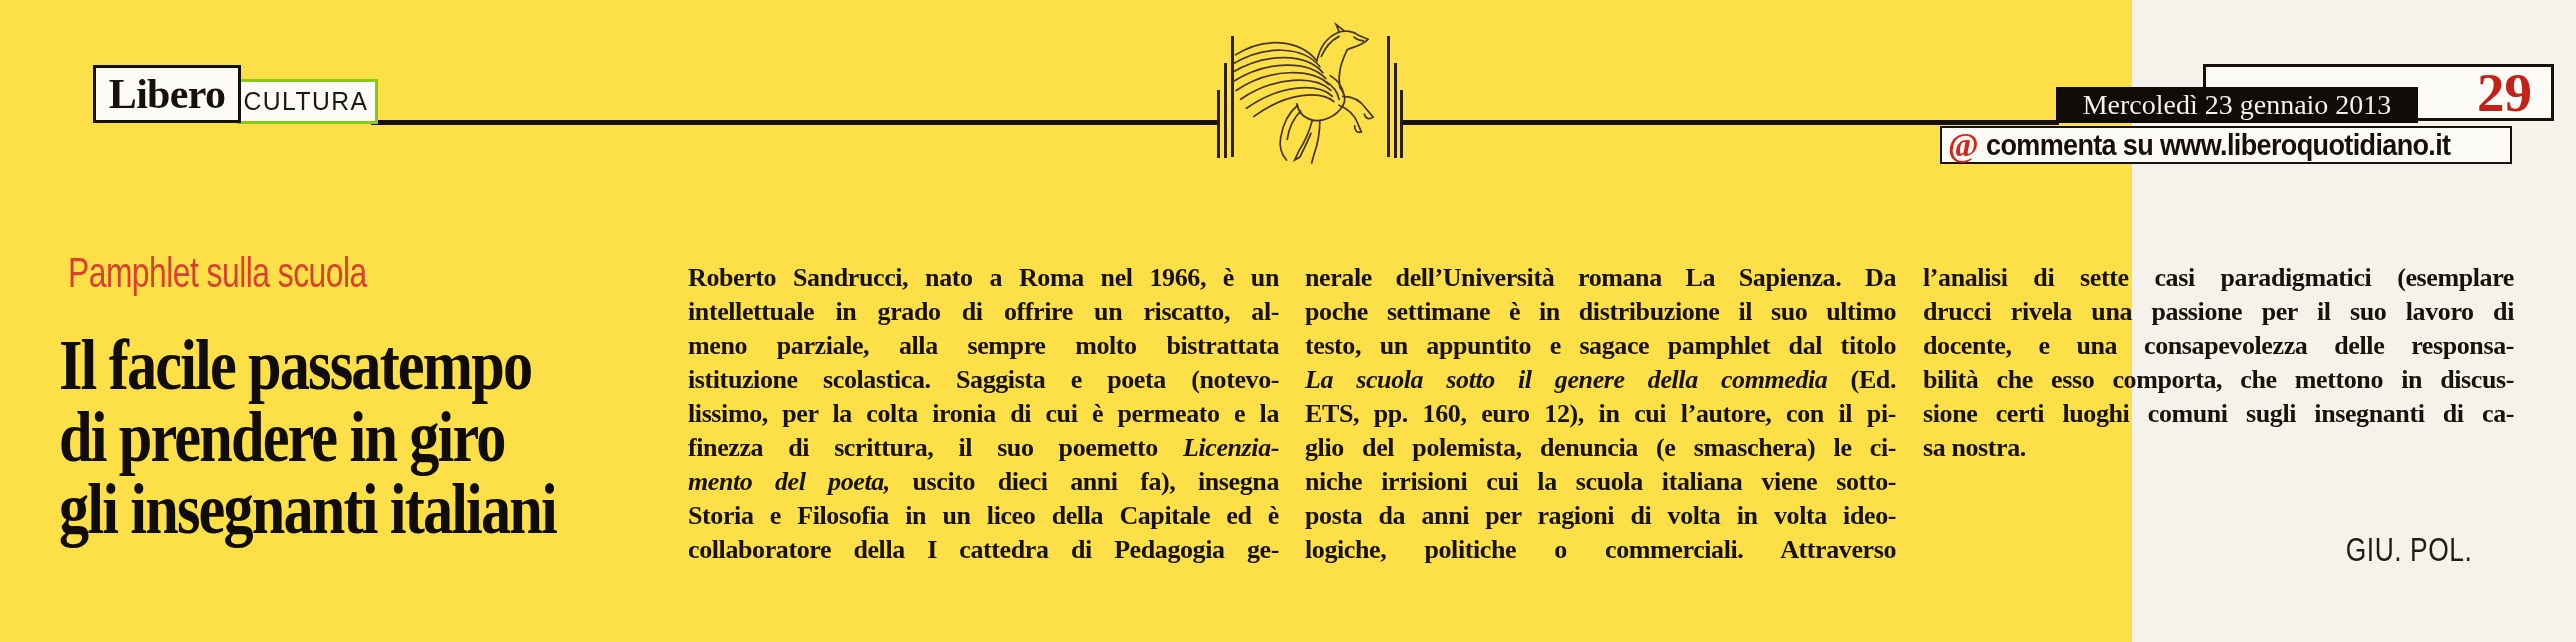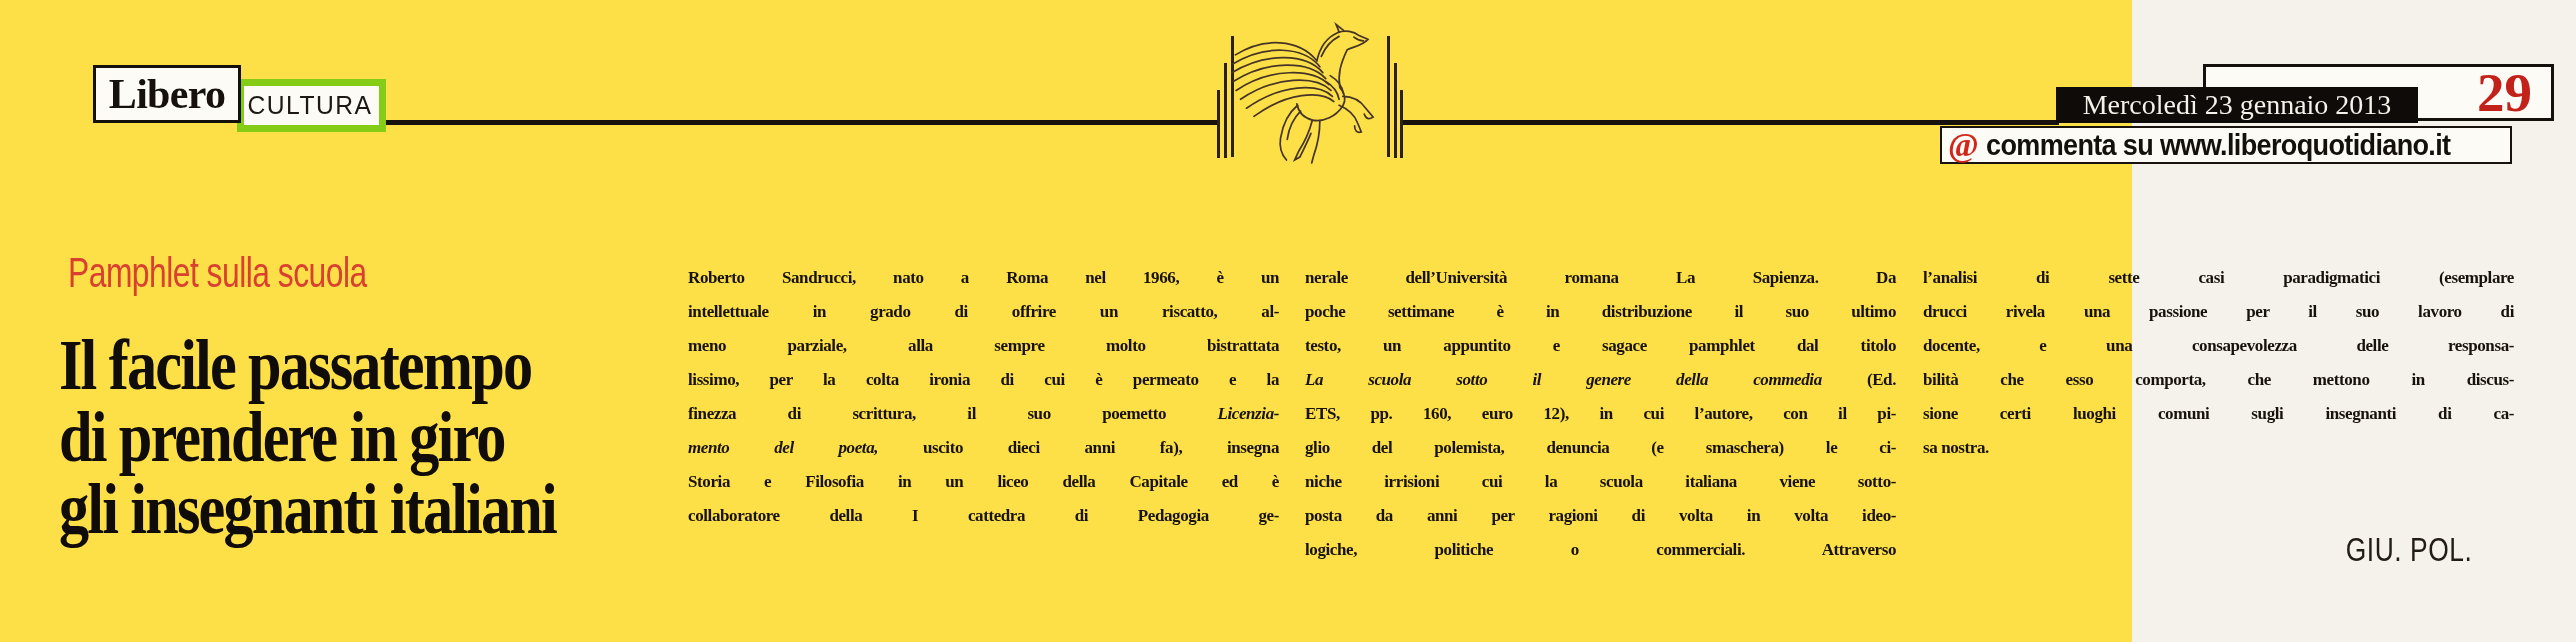--- a/index.html
+++ b/index.html
@@ -6,21 +6,21 @@
   body{width:2576px;height:642px;overflow:hidden;background:#f4f2ea;}
   #page{position:relative;width:2132px;height:642px;background:#fde047;font-family:"Liberation Serif",serif;color:#17110c;}
 
   
   .rule{position:absolute;height:4.5px;background:#17120e;}
   #rule-left{left:371px;top:120px;width:847px;}
   #rule-right{left:1403px;top:120px;width:656px;}
 
   .logo-box{position:absolute;left:93px;top:65px;width:142px;height:52px;border:3.7px solid #14100c;background:#fcfbf6;z-index:3;display:flex;align-items:center;justify-content:center;}
   .logo-text{font-weight:bold;font-size:42px;letter-spacing:-0.7px;color:#16110d;}
-  .section-box{position:absolute;left:237px;top:79px;width:128px;height:39px;border:7px solid #84cc16;background:#fcfbf6;z-index:2;display:flex;align-items:center;justify-content:flex-end;padding-right:7.4px;}
+  .section-box{position:absolute;left:237px;top:79px;width:128px;height:39px;border:3px solid #84cc16;background:#fcfbf6;z-index:2;display:flex;align-items:center;justify-content:flex-end;padding-right:7.4px;}
   .section-text{font-family:"Liberation Sans",sans-serif;font-size:26px;letter-spacing:1.5px;color:#1d1813;transform:scaleX(.95);transform-origin:right center;white-space:nowrap;}
 
   .orn-line{position:absolute;width:3px;background:#2b211b;}
   #orn-l1{left:1217px;top:90px;height:68px;}
   #orn-l2{left:1224px;top:63px;height:95px;}
   #orn-l3{left:1231px;top:36px;height:121px;}
   #orn-r1{left:1387px;top:36px;height:121px;}
   #orn-r2{left:1394px;top:63px;height:95px;}
   #orn-r3{left:1400px;top:90px;height:68px;}
   #pegasus{position:absolute;left:1228px;top:22px;width:157px;height:145px;}
@@ -32,21 +32,21 @@
   .date-text{color:#f4f1ea;font-size:28px;white-space:nowrap;}
   .comment-bar{position:absolute;left:1940px;top:126px;width:562px;height:34px;border:2.2px solid #17120e;background:#fcfbf6;z-index:3;display:flex;align-items:center;padding-left:6px;}
   .at-glyph{font-weight:bold;font-size:33px;color:#d3251a;line-height:33px;margin-right:7.4px;}
   .comment-text{font-family:"Liberation Sans",sans-serif;font-weight:bold;font-size:30px;letter-spacing:-0.7px;color:#14100c;white-space:nowrap;transform:scaleX(.9);transform-origin:left center;}
 
   
   .kicker{position:absolute;left:68px;top:248px;font-family:"Liberation Sans",sans-serif;font-size:43px;letter-spacing:-0.7px;color:#da4030;white-space:nowrap;transform:scaleX(.74);transform-origin:left top;}
   .headline{position:absolute;left:59px;top:329px;}
   .headline-line{font-weight:bold;font-size:71px;line-height:72px;letter-spacing:-2.2px;color:#0f0c09;white-space:nowrap;transform:scaleX(.85);transform-origin:left top;}
 
-  .col{position:absolute;top:261px;width:591px;font-weight:bold;font-size:17px;line-height:34px;letter-spacing:-0.4px;color:#17120e;}
+  .col{position:absolute;top:261px;width:591px;font-weight:bold;font-size:26px;line-height:34px;letter-spacing:-0.4px;color:#17120e;}
   #col-1{left:688px;}
   #col-2{left:1305px;}
   #col-3{left:1923px;}
   .bodyline{text-align:justify;text-align-last:justify;}
   .bodyline.ragged{text-align-last:left;}
   .bodyline i{font-style:italic;}
 
   .byline{position:absolute;left:1923px;top:531px;width:550px;text-align:right;}
   .byline span{display:inline-block;font-family:"Liberation Sans",sans-serif;font-size:33px;letter-spacing:0.7px;color:#221c16;transform:scaleX(.8);transform-origin:right center;white-space:nowrap;}
 </style>
@@ -111,20 +111,21 @@
   <div class="headline">
       <div class="headline-line"><span>Il facile passatempo</span></div>
       <div class="headline-line"><span>di prendere in giro</span></div>
       <div class="headline-line"><span>gli insegnanti italiani</span></div>
     </div>
 
   <div class="col" id="col-1">
       <div class="bodyline"><span>Roberto Sandrucci, nato a Roma nel 1966, è un</span></div>
       <div class="bodyline"><span>intellettuale in grado di offrire un riscatto, al-</span></div>
       <div class="bodyline"><span>meno parziale, alla sempre molto bistrattata</span></div>
+      <div class="bodyline"><span>istituzione scolastica. Saggista e poeta (notevo-</span></div>
       <div class="bodyline"><span>lissimo, per la colta ironia di cui è permeato e la</span></div>
       <div class="bodyline"><span>finezza di scrittura, il suo poemetto </span><i>Licenzia-</i></div>
       <div class="bodyline"><i>mento del poeta,</i><span> uscito dieci anni fa), insegna</span></div>
       <div class="bodyline"><span>Storia e Filosofia in un liceo della Capitale ed è</span></div>
       <div class="bodyline"><span>collaboratore della I cattedra di Pedagogia ge-</span></div>
     </div>
   <div class="col" id="col-2">
       <div class="bodyline"><span>nerale dell’Università romana La Sapienza. Da</span></div>
       <div class="bodyline"><span>poche settimane è in distribuzione il suo ultimo</span></div>
       <div class="bodyline"><span>testo, un appuntito e sagace pamphlet dal titolo</span></div>

